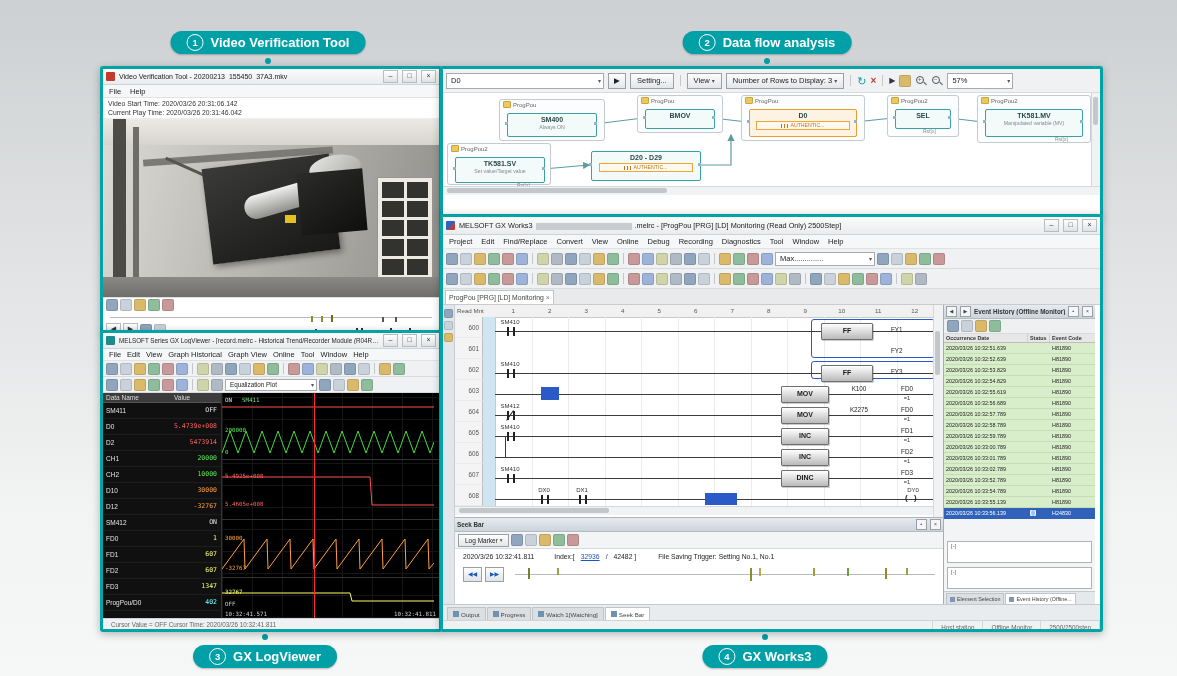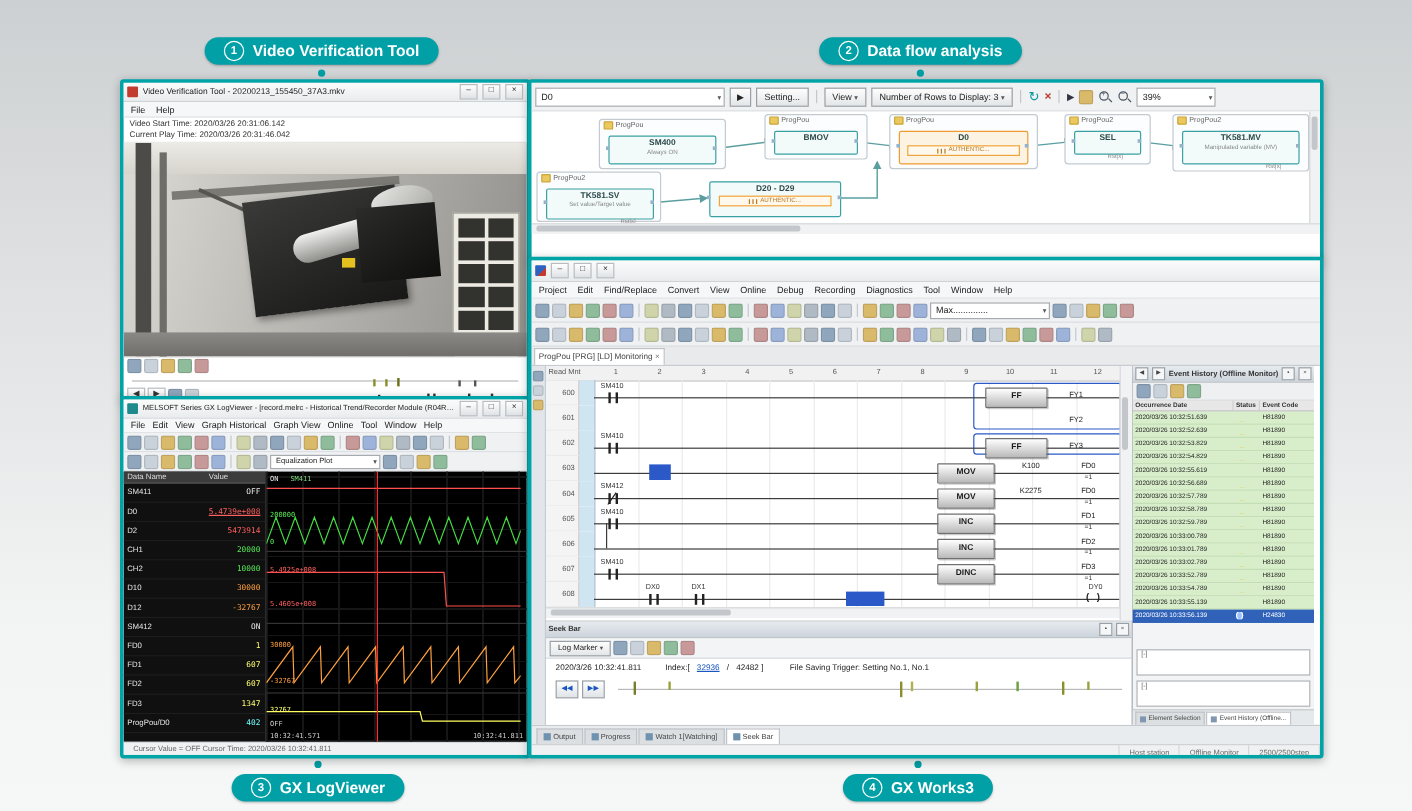--- a/index.html
+++ b/index.html
@@ -259,21 +259,21 @@
       <span class="tb-sep"></span>
       <span style="font-size:8px;color:#334;">▶</span>
       <span class="icon-ph" style="background:#d9b96a;"></span>
       <span class="mag">
           <span class="sign">+</span>
         </span>
       <span class="mag">
           <span class="sign">−</span>
         </span>
       <span class="combo" style="width:58px;">
-        <span>39%</span>
+        <span>57%</span>
         <span class="dd">▾</span>
       </span>
     </div>
     <div id="df-canvas" style="height:93px;">
       <svg id="df-links" width="651" height="93" style="position:absolute;left:0;top:0;">
           <defs>
             <marker id="arr" markerWidth="6" markerHeight="6" refX="5" refY="3" orient="auto">
               <path d="M0,0 L6,3 L0,6 z" fill="#5a9ea0"></path>
             </marker>
           </defs>
@@ -455,21 +455,21 @@
           <span style="width:62px;">Data Name</span>
           <span style="flex:1;">Value</span>
         </div>
         <div id="lv-rows">
             <div class="lv-row">
               <span class="nm">SM411</span>
               <span class="vl" style="color: rgb(232, 232, 232);">OFF</span>
             </div>
             <div class="lv-row">
               <span class="nm">D0</span>
-              <span class="vl" style="color: rgb(255, 96, 96); text-decoration: underline;">5.4739e+008</span>
+              <span class="vl" style="color: rgb(255, 96, 96);">5.4739e+008</span>
             </div>
             <div class="lv-row">
               <span class="nm">D2</span>
               <span class="vl" style="color: rgb(255, 96, 96);">5473914</span>
             </div>
             <div class="lv-row">
               <span class="nm">CH1</span>
               <span class="vl" style="color: rgb(88, 232, 88);">20000</span>
             </div>
             <div class="lv-row">
@@ -537,20 +537,23 @@
         </div>
     </div>
     <div class="statusbar" style="height:11px;">
       <span class="seg" style="border:none;">Cursor Value = OFF      Cursor Time: 2020/03/26 10:32:41.811</span>
     </div>
   </div>
 
   <div class="win" style="left:440px;top:214px;width:657px;height:412px;">
     <div class="tbar" style="height:17px;">
       <span class="wico" style="background:linear-gradient(135deg,#2d62c0 60%,#c23b2e 60%);"></span>
+      <span class="ttl" style="font-size:7.3px;">
+        <span>MELSOFT GX Works3</span><span class="redact"></span><span>.melrc - [ProgPou [PRG] [LD] Monitoring (Read Only) 2500Step]</span>
+      </span>
       <span class="wbtn">–</span>
       <span class="wbtn">□</span>
       <span class="wbtn">×</span>
     </div>
     <div class="menubar" style="height:13px;">
         <span class="menu-item">Project</span>
         <span class="menu-item">Edit</span>
         <span class="menu-item">Find/Replace</span>
         <span class="menu-item">Convert</span>
         <span class="menu-item">View</span>

